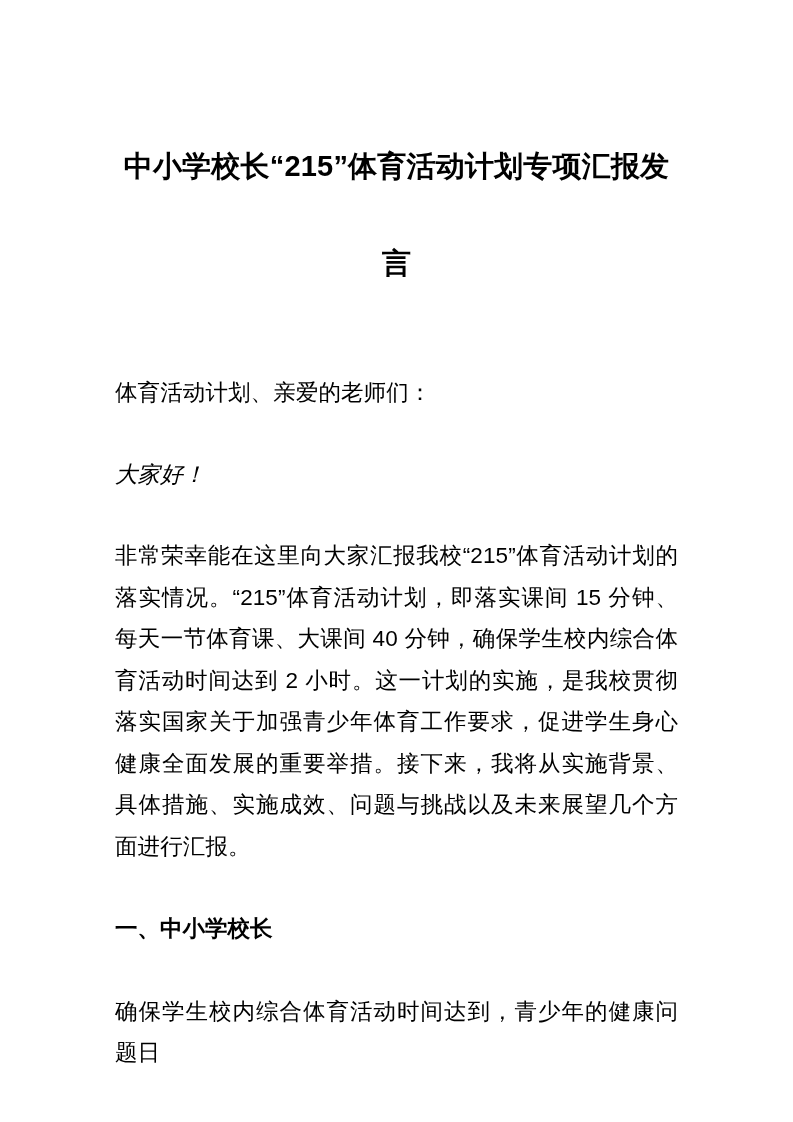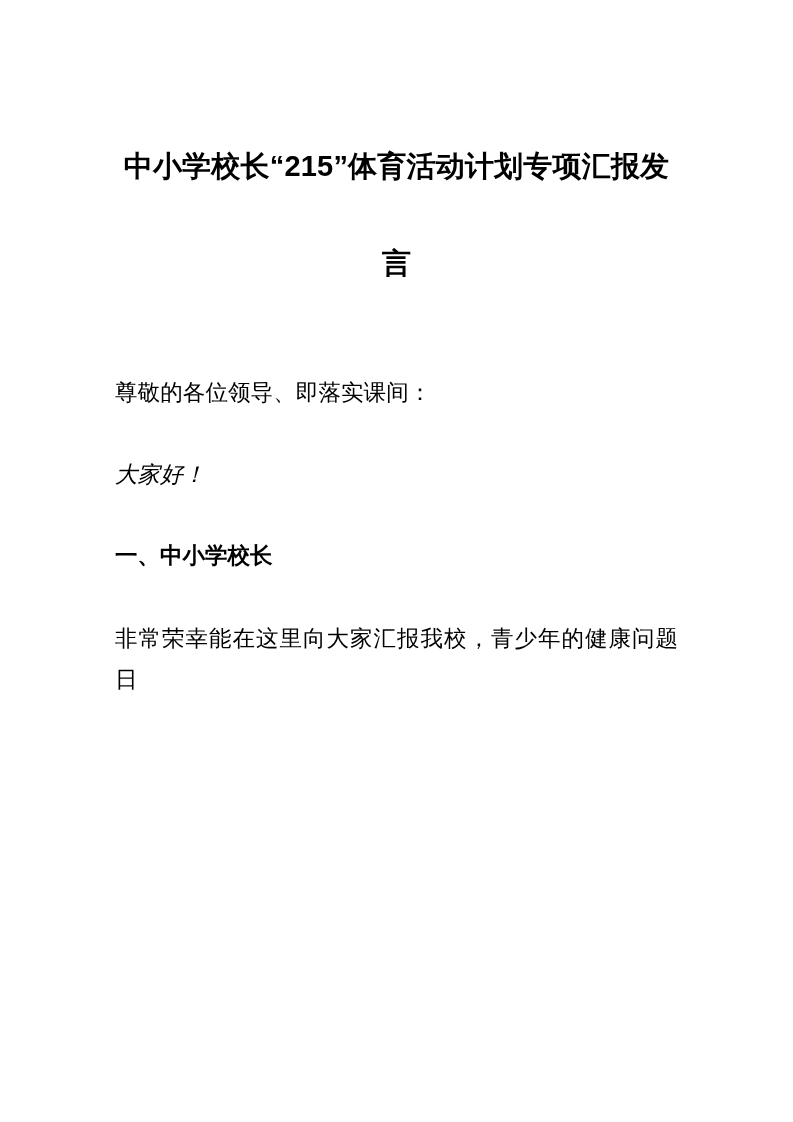--- a/index.html
+++ b/index.html
@@ -68,22 +68,23 @@
 </style>
 </head>
 <body>
 
 <div class="page">
 
   <h1 class="doc-title">中小学校长“215”体育活动计划专项汇报发言</h1>
 
   <div class="spacer-after-title"></div>
 
-  <p class="para greeting">尊敬的各位领导、即落实课间：</p>
+  <p class="para greeting">体育活动计划、亲爱的老师们：</p>
 
   <p class="para hello">大家好！</p>
 
+  <p class="para body-main">非常荣幸能在这里向大家汇报我校“215”体育活动计划的落实情况。“215”体育活动计划，即落实课间 15 分钟、每天一节体育课、大课间 40 分钟，确保学生校内综合体育活动时间达到 2 小时。这一计划的实施，是我校贯彻落实国家关于加强青少年体育工作要求，促进学生身心健康全面发展的重要举措。接下来，我将从实施背景、具体措施、实施成效、问题与挑战以及未来展望几个方面进行汇报。</p>
 
   <p class="heading">一、中小学校长</p>
 
-  <p class="para last">非常荣幸能在这里向大家汇报我校，青少年的健康问题日</p>
+  <p class="para last">确保学生校内综合体育活动时间达到，青少年的健康问题日</p>
 
 </div>
 
 </body></html>

